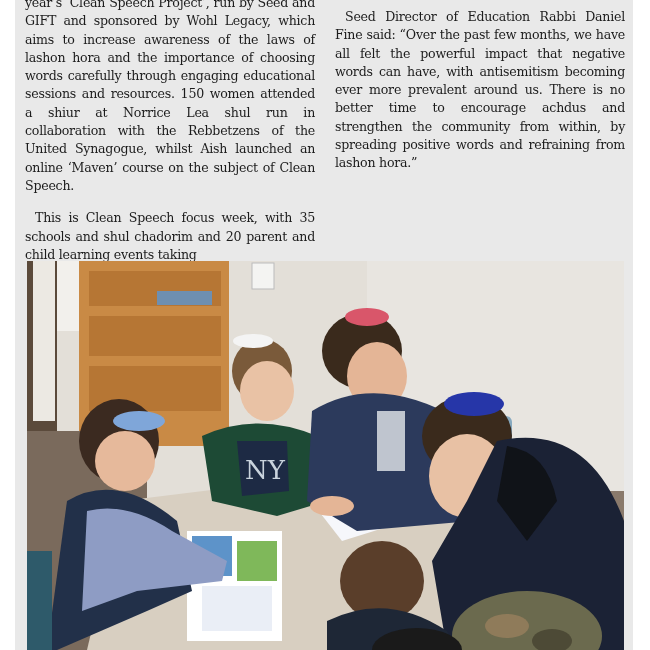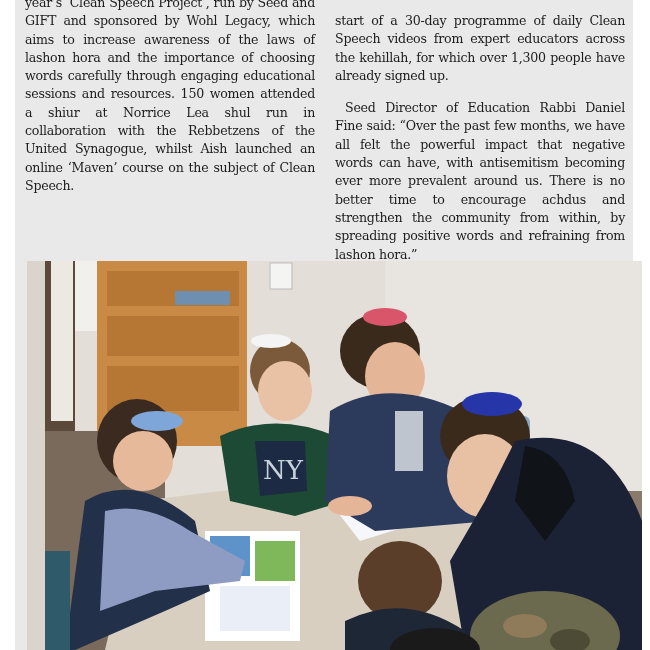--- a/index.html
+++ b/index.html
@@ -47,37 +47,36 @@
       margin-top: 14px;
     }
     .photo {
       position: absolute;
       left: 27px;
       top: 261px;
       width: 597px;
       height: 389px;
       overflow: hidden;
       background: #d9d4cc;
-      padding-left: 18px;
     }
     .photo svg {
       display: block;
     }
   </style>
 </head>
 <body>
 
 <div class="page-panel"></div>
 
 <div class="columns">
   <div class="col">
     <p>year’s ‘Clean Speech Project’, run by Seed and GIFT and sponsored by Wohl Legacy, which aims to increase awareness of the laws of lashon hora and the importance of choosing words carefully through engaging educational sessions and resources. 150 women attended a shiur at Norrice Lea shul run in collaboration with the Rebbetzens of the United Synagogue, whilst Aish launched an online ‘Maven’ course on the subject of Clean Speech.</p>
+    <p class="indent">This is Clean Speech focus week, with 35 schools and shul chadorim and  20 parent and child learning events taking</p>
   </div>
   <div class="col">
-    <p style="margin-top:18px;">start of a 30-day programme of daily Clean Speech videos from expert educators across the kehillah, for which over 1,300 people have already signed up.</p>
     <p class="indent">Seed Director of Education Rabbi Daniel Fine said: “Over the past few months, we have all felt the powerful impact that negative words can have, with antisemitism becoming ever more prevalent around us. There is no better time to encourage achdus and strengthen the community from within, by spreading positive words and refraining from lashon hora.”</p>
   </div>
 </div>
 
 <div class="photo" title="Children and adults wearing kippot gathered around a table reading Clean Speech learning materials">
   <svg width="597" height="389" viewBox="0 0 597 389" xmlns="http://www.w3.org/2000/svg">
 
     <rect x="0" y="0" width="597" height="389" fill="#e3dfd8"></rect>
     <rect x="340" y="0" width="257" height="260" fill="#e8e5e0"></rect>
 

